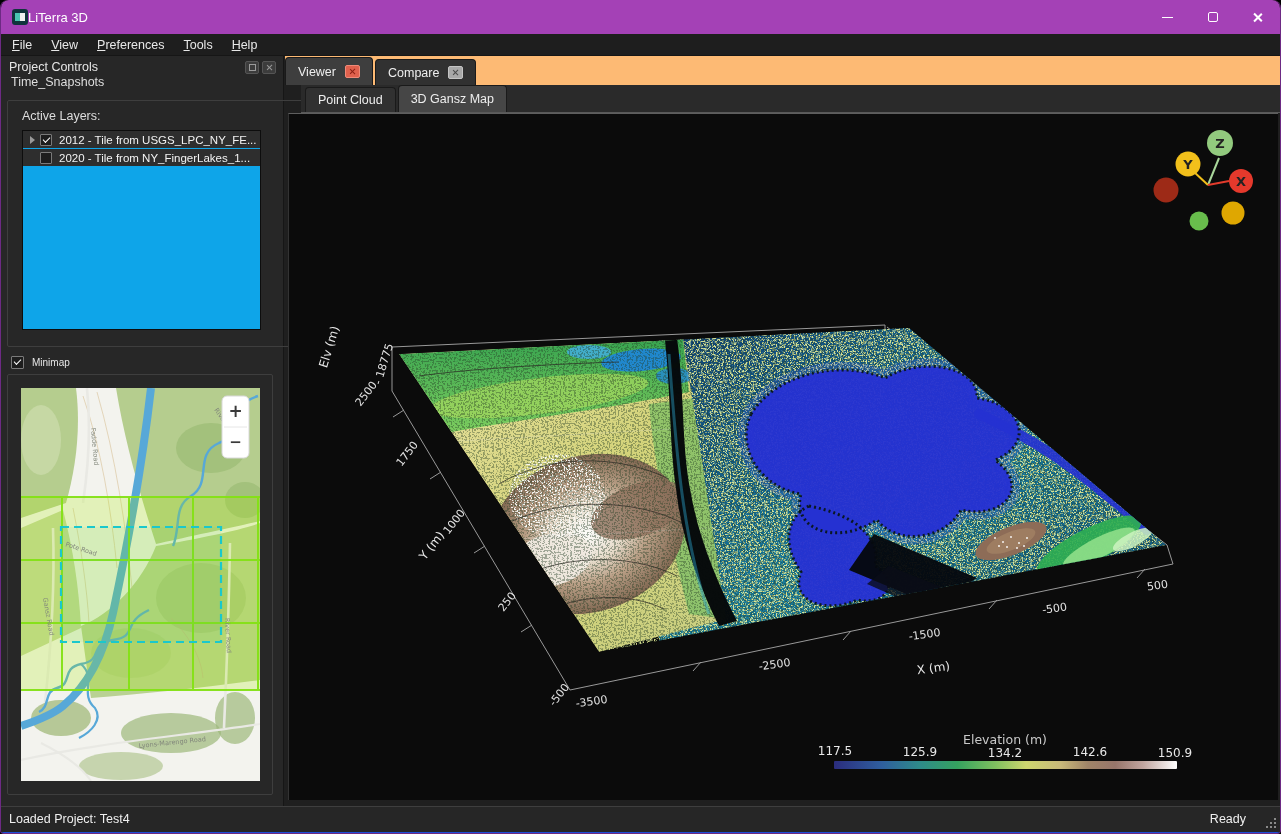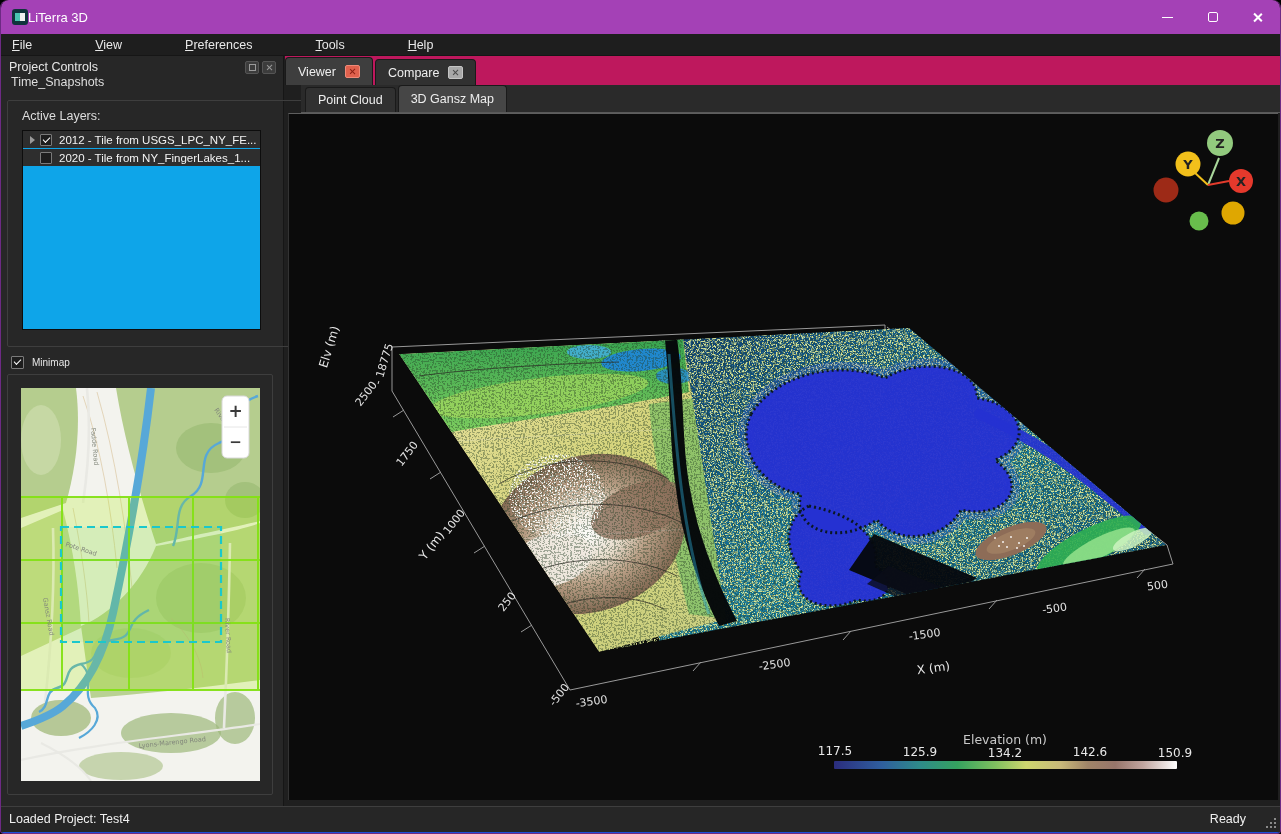--- a/index.html
+++ b/index.html
@@ -14,21 +14,21 @@
   .appicon::after{content:"";position:absolute;right:3px;top:4px;width:5px;height:8px;background:#f0f0f0;}
   .title-text{color:#fff;font-size:13px;}
   .win-btns{position:absolute;right:0;top:0;height:34px;display:flex;}
   .win-btn{width:45px;height:34px;display:flex;align-items:center;justify-content:center;color:#fff;}
   .ic-min{width:11px;height:0;border-top:1.6px solid #fff;}
   .ic-max{width:10px;height:10px;border:1.4px solid #fff;border-radius:2px;}
   .xicon{position:relative;width:11px;height:11px;}
   .xicon::before,.xicon::after{content:"";position:absolute;left:5px;top:0;width:1.5px;height:11px;background:currentColor;}
   .xicon::before{transform:rotate(45deg);}.xicon::after{transform:rotate(-45deg);}
   
-  .menubar{position:absolute;left:0;top:34px;width:100%;height:22px;background:#1e1e1e;display:flex;align-items:center;border-bottom:1px solid #161616;gap:44px;}
+  .menubar{position:absolute;left:0;top:34px;width:100%;height:22px;background:#1e1e1e;display:flex;align-items:center;border-bottom:1px solid #161616;}
   .menu-item{color:#e8e8e8;font-size:12.5px;padding:2px 8px;margin-left:3px;cursor:default;}
   
   .left-panel{position:absolute;left:0;top:56px;width:283px;height:750px;background:#272727;border-right:1px solid #161616;}
   .dock-title{position:absolute;left:8px;top:4px;color:#e6e6e6;font-size:12.5px;}
   .dock-btn{position:absolute;top:5px;width:14px;height:13px;background:#3c3c3c;border:1px solid #555;
     display:flex;align-items:center;justify-content:center;color:#9a9a9a;border-radius:2px;}
   .ic-float{width:7px;height:7px;border:1px solid #9a9a9a;}
   .xs{width:7px;height:7px;}
   .xs::before,.xs::after{left:3px;height:7px;width:1.3px;}
   .groupbox{position:absolute;border:1px solid #3e3e3e;border-radius:2px;}
@@ -38,21 +38,21 @@
   .layer-row{height:17px;display:flex;align-items:center;background:#2e2e2e;margin-bottom:1px;color:#f2f2f2;font-size:11.5px;white-space:nowrap;overflow:hidden;}
   .tree-arrow{width:0;height:0;border-top:4px solid transparent;border-bottom:4px solid transparent;border-left:5px solid #9a9a9a;margin:0 5px 0 7px;flex:none;}
   .tree-spacer{width:17px;flex:none;}
   .cbx{width:12px;height:12px;background:#1d1d1d;border:1px solid #7a7a7a;margin-right:7px;flex:none;position:relative;border-radius:1px;}
   .cbx.checked::after{content:"";position:absolute;left:2px;top:2px;width:6px;height:3px;border-left:1.8px solid #fff;border-bottom:1.8px solid #fff;transform:rotate(-45deg);}
   .mm-toggle{position:absolute;left:10px;top:300px;display:flex;align-items:center;color:#e6e6e6;font-size:10px;}
   .mm-toggle .cbx{width:13px;height:13px;margin-right:8px;}
   .minimap-box{left:6px;top:318px;width:266px;height:421px;}
   .minimap{position:absolute;left:13px;top:13px;width:239px;height:393px;background:#f3f3ee;overflow:hidden;}
   
-  .tabrow1{position:absolute;left:284px;top:56px;right:0;height:29px;background:#be185d;display:flex;align-items:flex-end;}
+  .tabrow1{position:absolute;left:284px;top:56px;right:0;height:29px;background:#fdba74;display:flex;align-items:flex-end;}
   .tabrow2{position:absolute;left:300px;top:85px;right:0;height:28px;background:#2a2a2a;display:flex;align-items:flex-end;padding-left:4px;border-bottom:1px solid #595959;}
   .tab{height:26px;display:flex;align-items:center;padding:0 12px;color:#eeeeee;font-size:12.5px;
     background:#313131;border:1px solid #1a1a1a;border-bottom:none;border-radius:4px 4px 0 0;margin-right:2px;white-space:nowrap;}
   .tab.active{background:#3e3e3e;height:28px;}
   .subtab{height:25px;}
   .subtab.active{background:#464646;height:27px;}
   .tab-close{width:15px;height:13px;border-radius:2px;margin-left:9px;display:flex;align-items:center;justify-content:center;}
   .tab-close.red{background:#e0614d;border:1px solid #f08a78;color:#8c2015;}
   .tab-close.gray{background:#a8a8a8;border:1px solid #c4c4c4;color:#4a4a4a;}
   .tab-close .xicon{width:7px;height:7px;}

